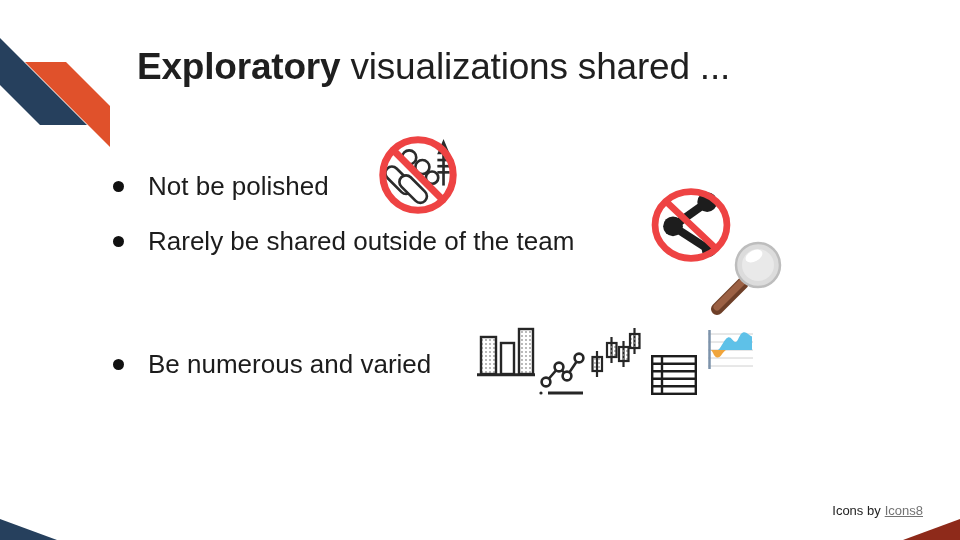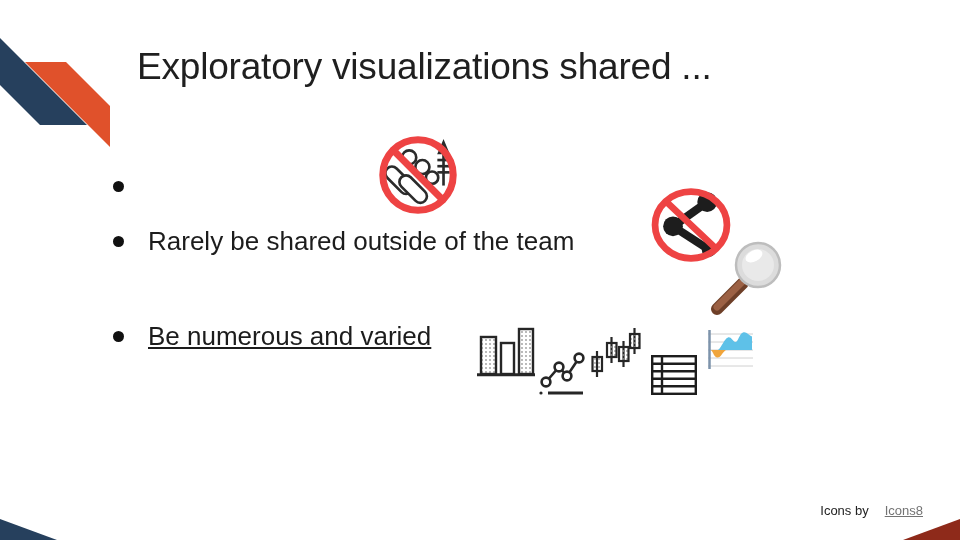--- a/index.html
+++ b/index.html
@@ -5,35 +5,35 @@
   html,body{margin:0;padding:0;background:#fff;}
   .slide{
     position:relative;width:960px;height:540px;background:#ffffff;overflow:hidden;
     font-family:"Liberation Sans", sans-serif;color:#1c1c1c;
   }
   .corner-svg{position:absolute;display:block;}
   .title{
     position:absolute;left:137px;top:47px;font-size:37px;line-height:1.1;
     color:#1f1f1f;font-weight:400;letter-spacing:-0.2px;white-space:nowrap;
   }
-  .title .em{font-weight:400;}
+  .title .em{font-weight:700;}
   .bullet-row{
     position:absolute;left:113px;height:32px;display:flex;align-items:center;
   }
   .bullet-dot{
     width:11px;height:11px;border-radius:50%;background:#111;flex:0 0 auto;
     margin-right:24px;
   }
   .bullet-text{font-size:26px;color:#1c1c1c;white-space:nowrap;}
   .icon-abs{position:absolute;}
   .footer{
     position:absolute;top:503px;right:37px;font-size:13px;color:#222;
     display:flex;align-items:baseline;
   }
-  .footer .prefix{margin-right:16px;}
+  .footer .prefix{margin-right:4px;}
   .footer a{color:#737373;text-decoration:underline;cursor:pointer;}
 </style>
 </head>
 <body>
 
 <div class="slide">
 
   <svg class="corner-svg" style="left:0;top:0;" width="130" height="150" viewBox="0 0 130 150">
     <polygon points="0,38 87,125 40,125 0,85" fill="#26405d"></polygon>
     <polygon points="25,62 66,62 110,106 110,147" fill="#e0512b"></polygon>
@@ -45,26 +45,27 @@
   <svg class="corner-svg" style="right:0;bottom:0;" width="60" height="24" viewBox="0 0 60 24">
     <polygon points="60,3 60,24 3,24" fill="#8e2a1a"></polygon>
   </svg>
 
   <div class="title">
     <span class="em">Exploratory</span><span> visualizations shared ...</span>
   </div>
 
   <div class="bullet-row" style="top:170px;">
     <span class="bullet-dot"></span>
+    <span class="bullet-text">Not be polished</span>
   </div>
   <div class="bullet-row" style="top:225px;">
     <span class="bullet-dot"></span>
     <span class="bullet-text">Rarely be shared outside of the team</span>
   </div>
-  <div class="bullet-row" style="top:320px;text-decoration:underline;">
+  <div class="bullet-row" style="top:348px;">
     <span class="bullet-dot"></span>
     <span class="bullet-text">Be numerous and varied</span>
   </div>
 
   <svg class="icon-abs" style="left:374px;top:131px;" width="88" height="88" viewBox="0 0 100 100">
     <g stroke="#2b2b2b" stroke-width="3" fill="#ffffff">
       <rect x="21" y="37" width="15" height="38" rx="7.5" transform="rotate(-45 28.5 56)"></rect>
       <rect x="37" y="47" width="15" height="38" rx="7.5" transform="rotate(-45 44.5 66)"></rect>
       <circle cx="40" cy="30" r="8"></circle>
       <circle cx="55" cy="41" r="8"></circle>

